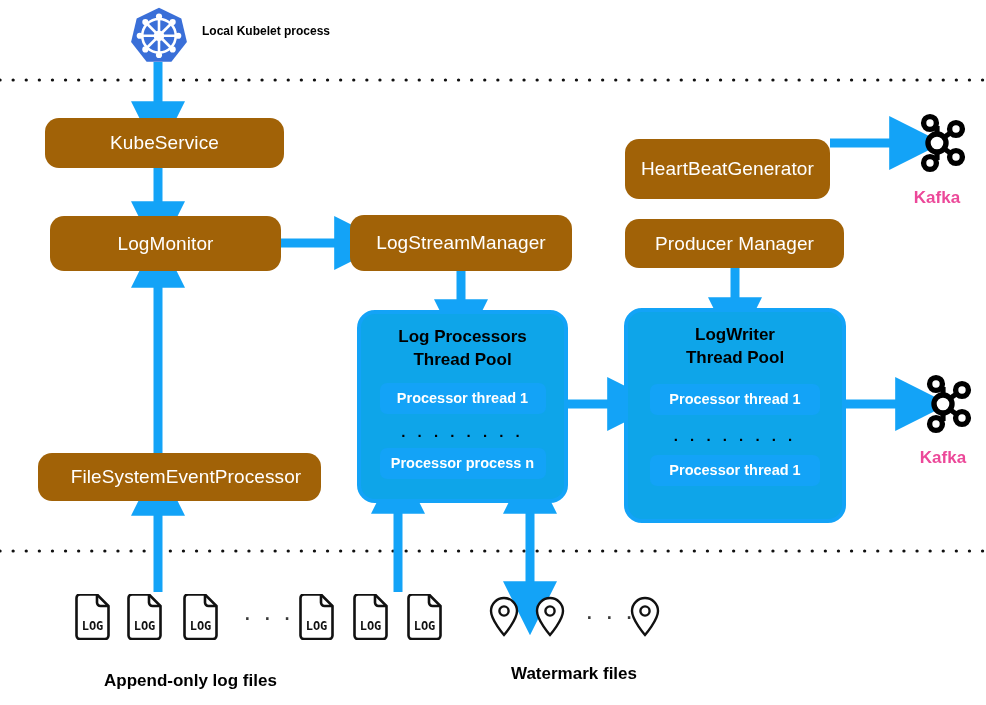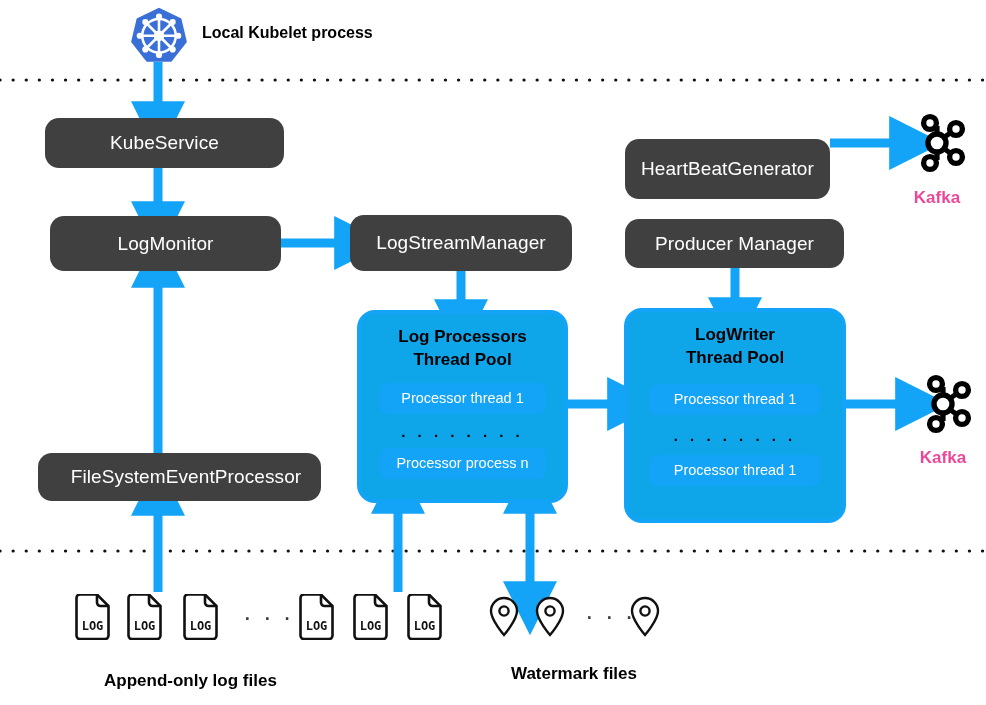--- a/index.html
+++ b/index.html
@@ -20,21 +20,21 @@
   svg.layer {
     position: absolute;
     left: 0;
     top: 0;
     width: 986px;
     height: 705px;
     overflow: visible;
   }
   .node {
     position: absolute;
-    background: #404040;
+    background: #a16207;
     border-radius: 14px;
     color: #ffffff;
     display: flex;
     align-items: center;
     justify-content: center;
     text-align: center;
     font-size: 19px;
     line-height: 1.15;
     letter-spacing: 0.1px;
     box-sizing: border-box;
@@ -62,20 +62,21 @@
   .thread {
     background: #13a3f7;
     color: #ffffff;
     border-radius: 7px;
     font-size: 14.5px;
     text-align: center;
     display: flex;
     align-items: center;
     justify-content: center;
     box-sizing: border-box;
+    font-weight: bold;
   }
   .dots-row {
     color: #000000;
     font-size: 15px;
     letter-spacing: 4px;
     font-weight: bold;
     text-align: center;
   }
   .caption {
     position: absolute;
@@ -167,21 +168,21 @@
       <circle cx="50" cy="79" r="5"></circle>
       <circle cx="19" cy="48" r="5"></circle>
       <circle cx="81" cy="48" r="5"></circle>
       <circle cx="28" cy="26" r="5"></circle>
       <circle cx="72" cy="70" r="5"></circle>
       <circle cx="72" cy="26" r="5"></circle>
       <circle cx="28" cy="70" r="5"></circle>
     </g>
   </svg>
 
-  <div class="caption" style="left:202px; top:24px; font-size:16px;">Local Kubelet process</div>
+  <div class="caption" style="left:202px; top:24px; font-size:12px;">Local Kubelet process</div>
 
   <div class="node" style="left:45px; top:118px; width:239px; height:50px;">
     <span>KubeService</span>
   </div>
 
   <div class="node" style="left:50px; top:216px; width:231px; height:55px;">
     <span>LogMonitor</span>
   </div>
 
   <div class="node" style="left:350px; top:215px; width:222px; height:56px;">

